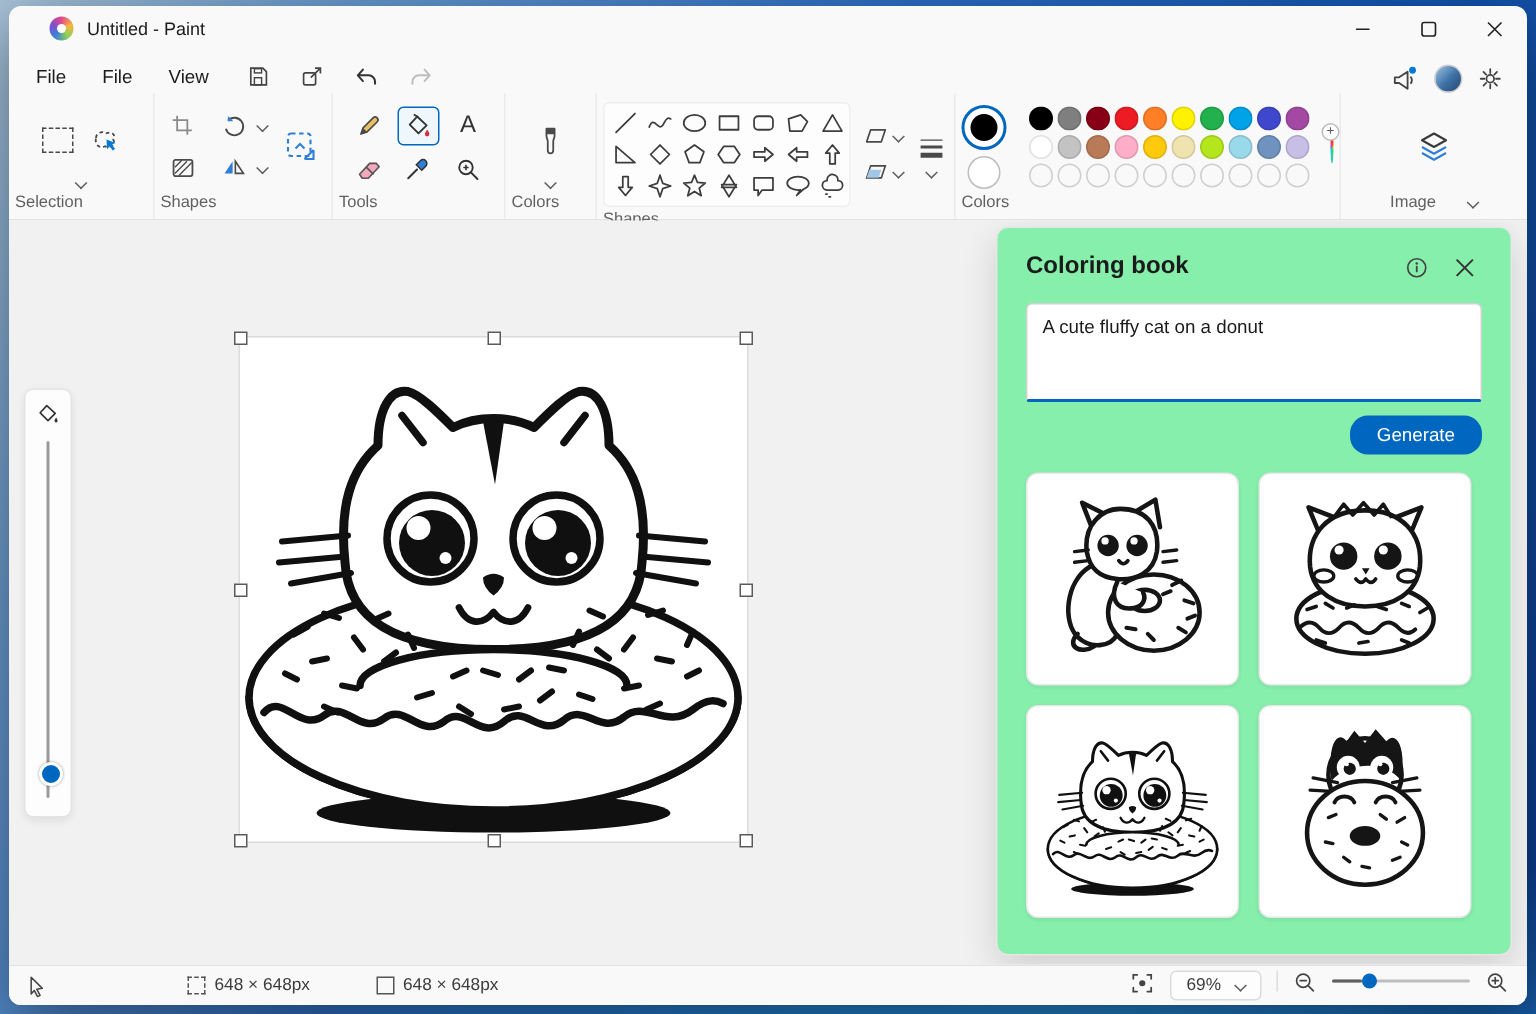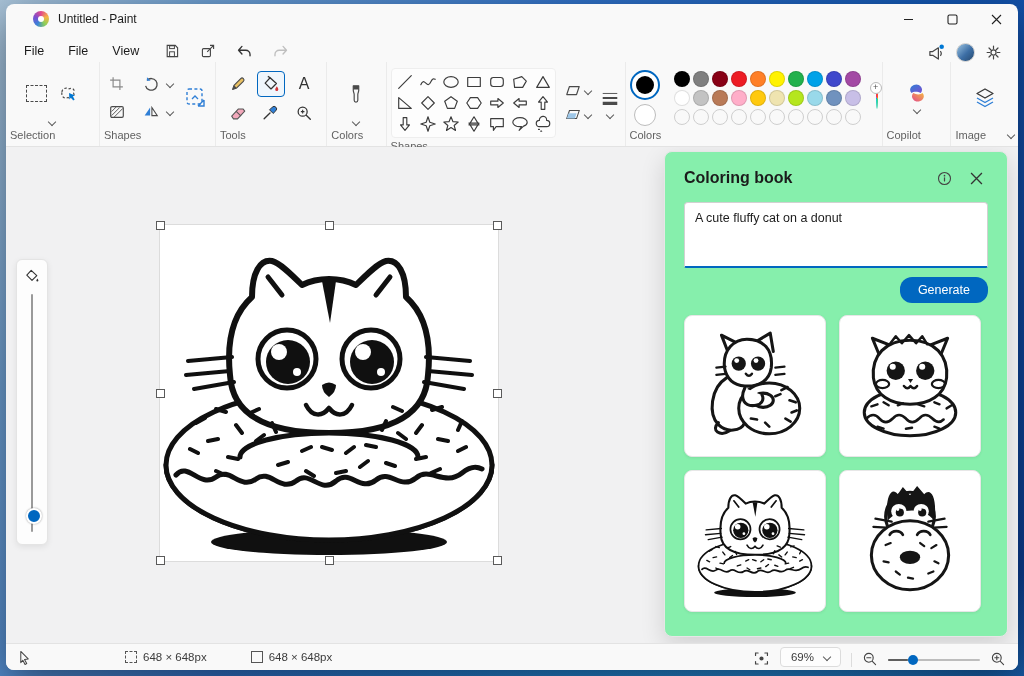--- a/index.html
+++ b/index.html
@@ -72,21 +72,21 @@
   .cb-head .spacer{flex:1;}
   .cb-ico{width:24px;height:24px;display:flex;align-items:center;justify-content:center;border-radius:4px;}
   .cb-prompt{margin-top:12px;height:66px;border:1px solid #d1d1d1;border-bottom:2px solid #0067c0;border-radius:4px 4px 2px 2px;background:#fff;padding:8px 10px;font-size:12.5px;color:#1b1b1b;box-sizing:border-box;}
   .cb-gen-row{display:flex;justify-content:flex-end;margin-top:9px;}
   .cb-gen{border:none;color:#fff;font-size:12.5px;font-family:"Liberation Sans",sans-serif;padding:6px 18px;border-radius:12px;}
   .thumb-grid{display:grid;grid-template-columns:142px 142px;grid-auto-rows:142px;gap:13px;margin-top:12px;}
   .thumb{background:#fff;border:1px solid #e7e7e7;border-radius:8px;box-shadow:0 1px 3px rgba(0,0,0,.07);display:flex;align-items:center;justify-content:center;overflow:hidden;}
   
   .statusbar{height:26px;border-top:1px solid #e3e3e3;background:#f9f9f9;display:flex;align-items:center;padding:0 12px;gap:8px;font-size:11.5px;color:#3c3c3c;flex:0 0 auto;}
   .sb-chip{display:flex;align-items:center;gap:6px;padding:0 10px;}
-  .sb-right{margin-left:auto;display:flex;align-items:flex-end;gap:10px;}
+  .sb-right{margin-left:auto;display:flex;align-items:flex-start;gap:10px;}
   .zoom-box{display:flex;align-items:center;gap:10px;background:#fdfdfd;border:1px solid #dcdcdc;border-radius:4px;padding:3px 10px;}
   .zslider{width:92px;height:14px;position:relative;display:flex;align-items:center;}
   .zslider .tr{position:absolute;left:0;right:0;height:2px;background:#bdbdbd;border-radius:1px;}
   .zslider .fill{position:absolute;left:0;width:20px;height:2px;background:#5f5f5f;border-radius:1px;}
   .zslider .hd{position:absolute;left:20px;top:2px;width:10px;height:10px;border-radius:50%;background:#0067c0;}
   .sep-v{width:1px;height:14px;background:#dcdcdc;}
 </style>
 </head>
 <body>
 
@@ -446,40 +446,20 @@
             <div class="swatch empty"></div>
             <div class="swatch empty"></div>
             <div class="swatch empty"></div>
             <div class="swatch empty"></div>
           </div>
         <div class="wheel"></div>
       </div>
       <div class="rg-label">Colors</div>
     </div>
 
-    <div class="rgroup" style="width:62px">
-      <div class="rg-body" style="flex-direction:column;gap:3px">
-        <svg class="icon-svg" width="22" height="22" viewBox="0 0 24 24">
-          <defs>
-            <linearGradient id="cpg1" x1="0" y1="0" x2="1" y2="1">
-                <stop offset="0" stop-color="#2f7fd6"></stop>
-                <stop offset="1" stop-color="#7a4fd0"></stop>
-              </linearGradient>
-            <linearGradient id="cpg2" x1="0" y1="1" x2="1" y2="0">
-                <stop offset="0" stop-color="#e3498b"></stop>
-                <stop offset="1" stop-color="#f5b642"></stop>
-              </linearGradient>
-          </defs>
-          <path d="M6 5c3-3 8-3 10 0c2 2 2 5 0 7c-3-2-8-2-10 0c-2-2-2-5 0-7z" fill="url(#cpg1)"></path>
-          <path d="M18 19c-3 3-8 3-10 0c-2-2-2-5 0-7c3 2 8 2 10 0c2 2 2 5 0 7z" fill="url(#cpg2)"></path>
-        </svg>
-        <span class="chev"></span>
-      </div>
-      <div class="rg-label">Copilot</div>
-    </div>
 
     <div class="rgroup" style="flex:1;border-right:none">
       <div class="rg-body" style="justify-content:center;gap:26px">
         <svg class="icon-svg" width="24" height="22" viewBox="0 0 24 22">
             <path d="M12 2l8 4.5-8 4.5-8-4.5z" fill="none" stroke="#3a3a3a" stroke-width="1.4" stroke-linejoin="round"></path>
             <path d="M4 11l8 4.5L20 11" fill="none" stroke="#2f7fd6" stroke-width="1.4" stroke-linejoin="round"></path>
             <path d="M4 15l8 4.5L20 15" fill="none" stroke="#2f7fd6" stroke-width="1.4" stroke-linejoin="round"></path>
           </svg>
       </div>
       <div class="rg-label" style="display:flex;justify-content:center;gap:22px;align-items:center">

